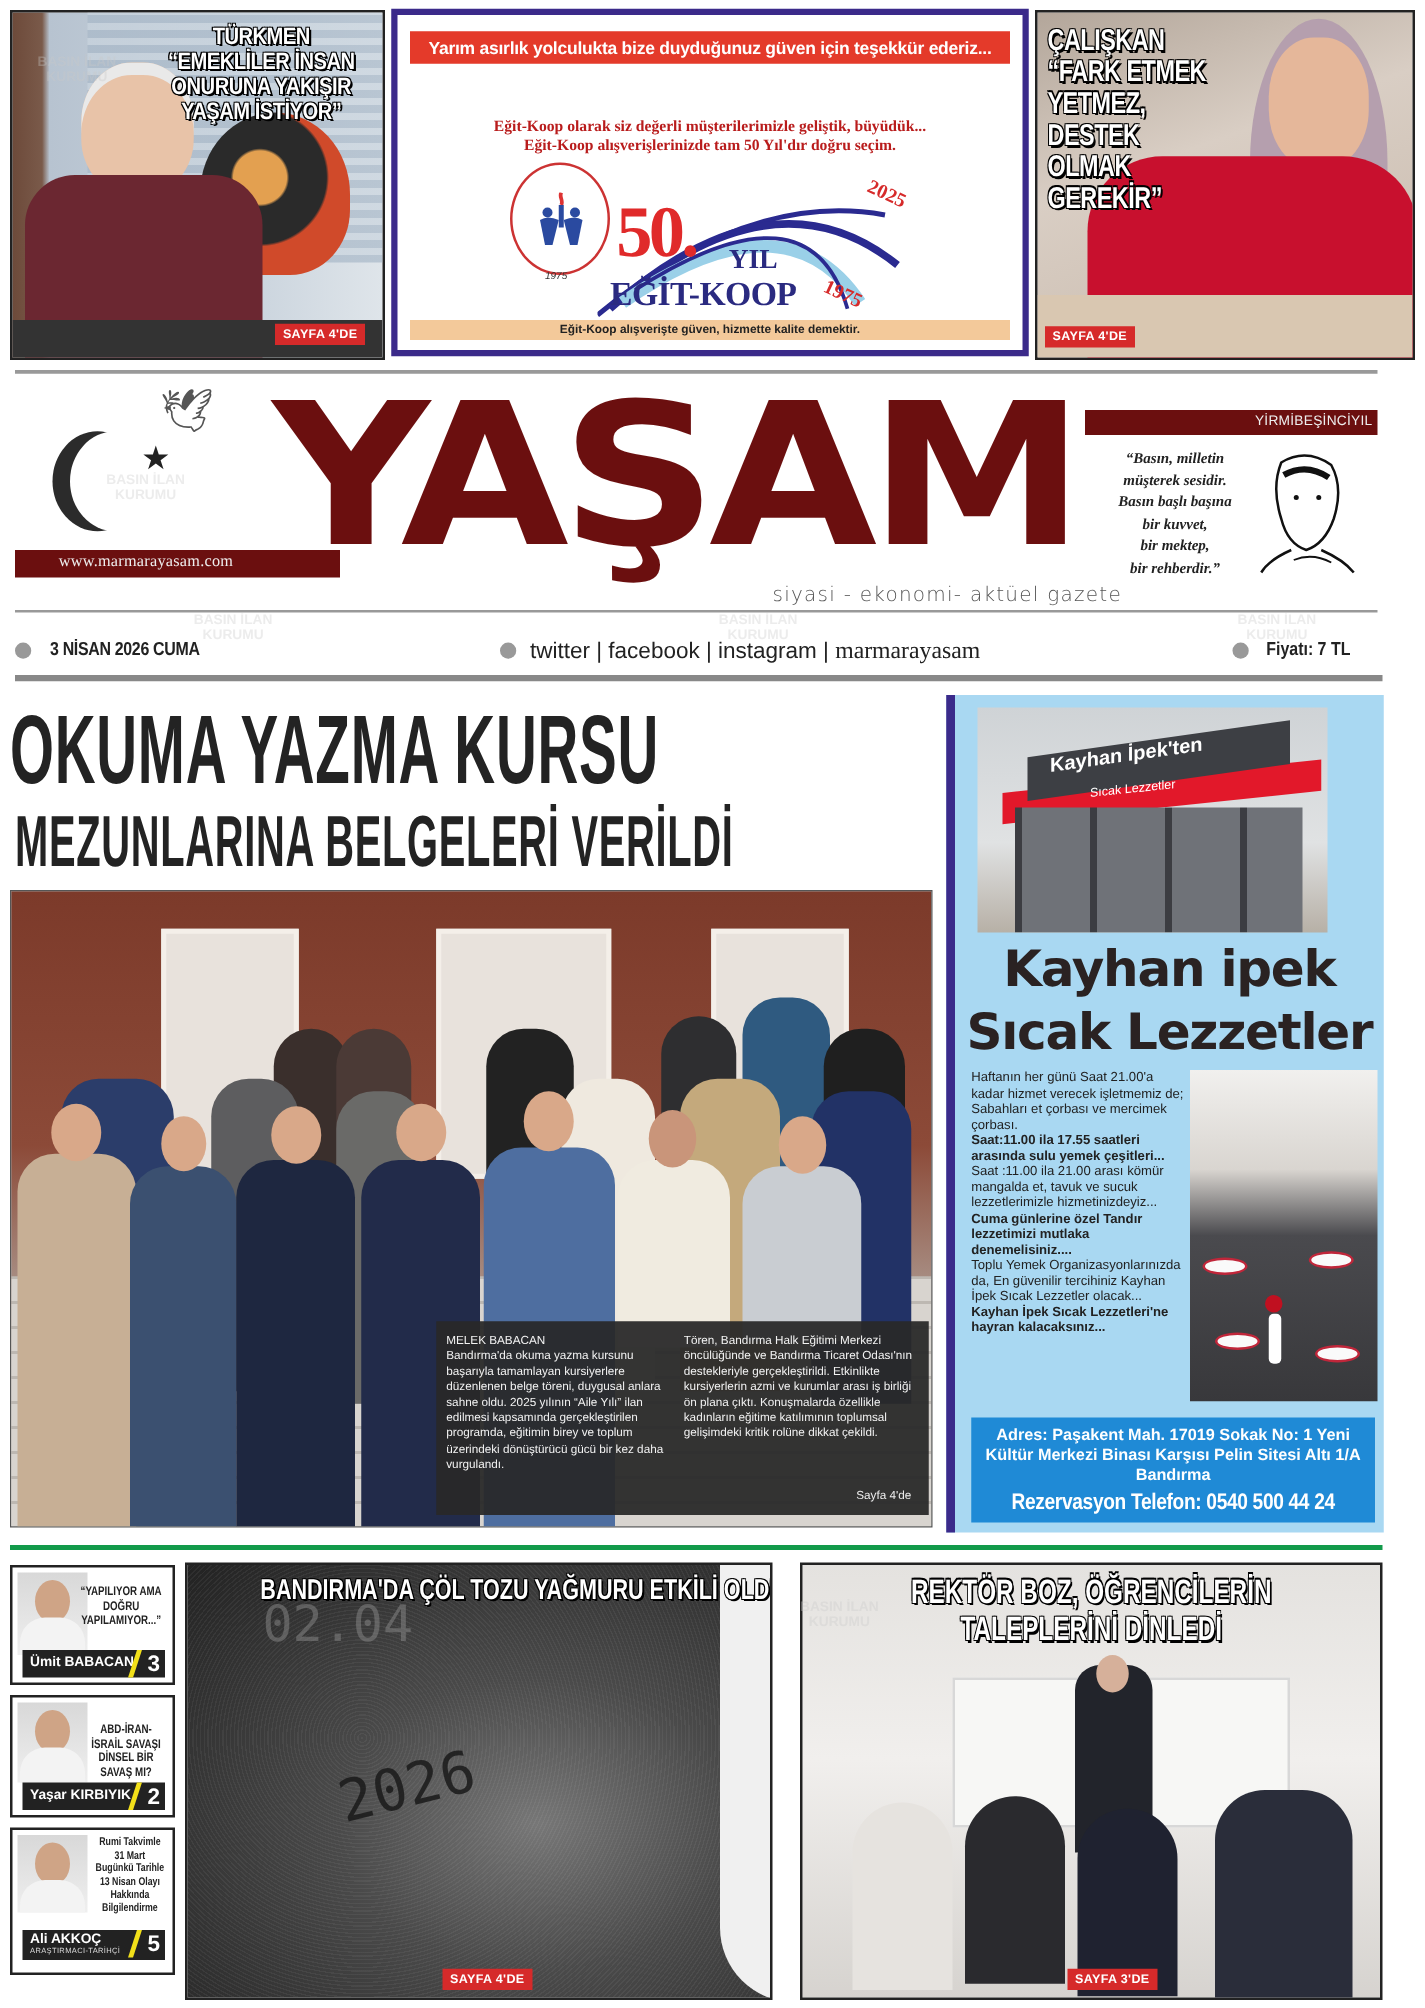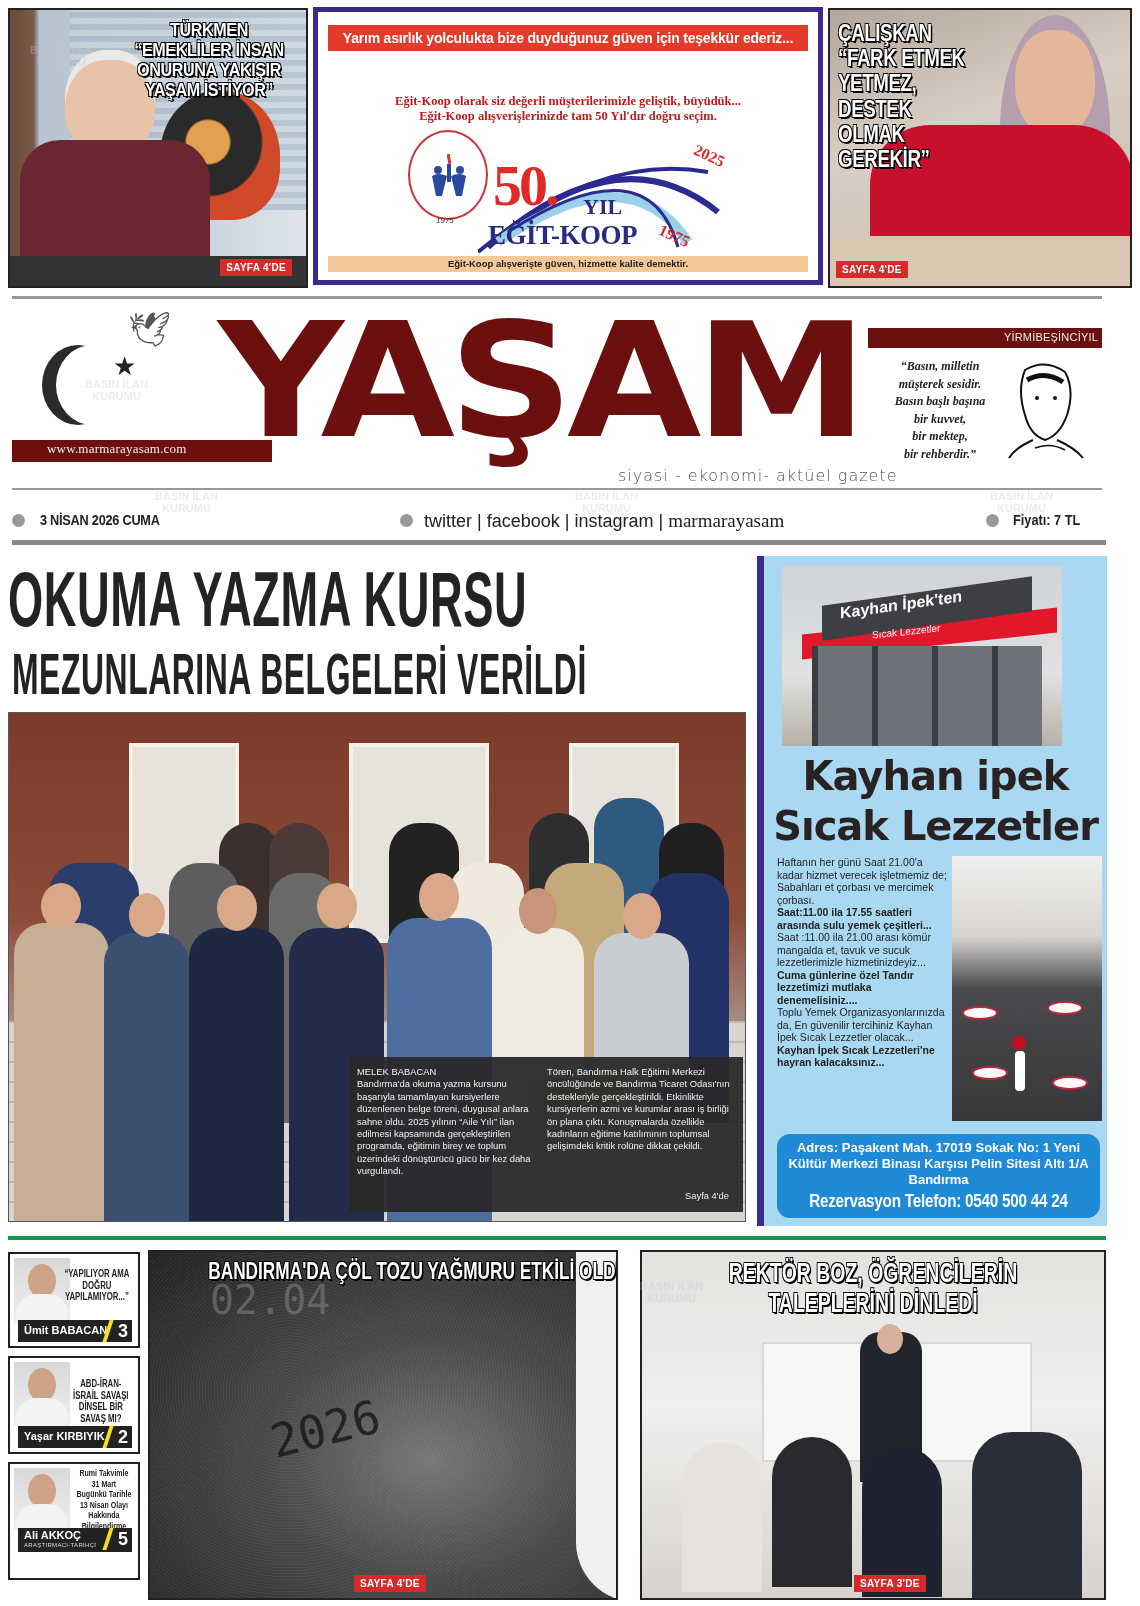--- a/index.html
+++ b/index.html
@@ -89,21 +89,21 @@
   .kayhan-photo .sign-text { position:absolute; left:58px; top:30px; color:#fff; font-weight:bold; font-size:16px; transform: skewY(-8deg); }
   .kayhan-photo .sign-sub { position:absolute; left:90px; top:60px; color:#fff; font-size:10px; transform: skewY(-6deg); }
   .kayhan-title { position:absolute; left:0; width:343px; text-align:center; font-family: "DejaVu Sans", sans-serif; font-weight:bold; color:#2a2222; line-height:1; letter-spacing:-1px; }
   .kt1 { top: 200px; font-size: 40px; }
   .kt2 { top: 250px; font-size: 40px; }
   .kayhan-text { position:absolute; left:13px; top:300px; width:170px; font-size:10.5px; line-height:12.5px; color:#222; }
   .kayhan-food { position:absolute; left:188px; top:300px; width:150px; height:265px; background: linear-gradient(180deg, #f1f0ee 0%, #d9d5d0 30%, #4a4a4e 50%, #38383b 100%); overflow:hidden; }
   .kayhan-food .plate { position:absolute; width:36px; height:14px; border-radius:50%; background:#fafafa; border:2px solid #c0263a; }
   .kayhan-food .rose { position:absolute; left:60px; top:180px; width:14px; height:14px; border-radius:50%; background:#c01020; }
   .kayhan-food .vase { position:absolute; left:63px; top:195px; width:10px; height:40px; background:#fff; border-radius:4px; }
-  .kayhan-addr { position:absolute; left:13px; top:578px; width:323px; height:84px; background:#1f8ad6; color:#fff; text-align:center;border-radius:13px; }
+  .kayhan-addr { position:absolute; left:13px; top:578px; width:323px; height:84px; background:#1f8ad6; color:#fff; text-align:center; }
   .kayhan-addr .addr { padding-top:6px; font-weight:bold; font-size:13px; line-height:16px; }
   .kayhan-addr .phone { font-weight:bold; font-size:18px; letter-spacing:-0.3px; margin-top:3px; transform: scaleX(0.85); }
 
   
   .rule-green { position:absolute; left:8px; top:1236px; width:1098px; height:4px; background:#129a4a; }
 
   
   .col-box { position:absolute; left:8px; width:132px; border:2px solid #222; background:#fff; }
   .col-photo { position:absolute; left:4px; top:4px; width:56px; background: linear-gradient(180deg, #d8d8d8, #efefef); overflow:hidden; }
   .col-photo .h { position:absolute; left:14px; top:6px; width:28px; height:34px; border-radius:50%; background:#cfa486; }
@@ -335,21 +335,21 @@
     <span class="col-num">2</span>
   </div>
 </div>
 
 <div class="col-box" style="top:1462px; height:118px;">
   <div class="col-photo" style="height:62px;">
       <div class="h"></div>
       <div class="b"></div>
     </div>
   <div class="col-title" style="top:4px; width:72px; font-size:9px; line-height:10.5px;">Rumi Takvimle 31 Mart Bugünkü Tarihle 13 Nisan Olayı Hakkında Bilgilendirme</div>
-  <div class="col-name-bar" style="top:64px; height:24px;padding-left:45px;">
+  <div class="col-name-bar" style="top:80px; height:24px;padding-left:45px;">
     <span class="col-name" style="top:1px;">Ali AKKOÇ</span>
     <span class="col-sub">ARAŞTIRMACI-TARİHÇİ</span>
     <span class="col-slash"></span>
     <span class="col-num">5</span>
   </div>
 </div>
 
 <div class="bphoto bp-dust">
   <div class="speck"></div>
   <div class="white-car"></div>

